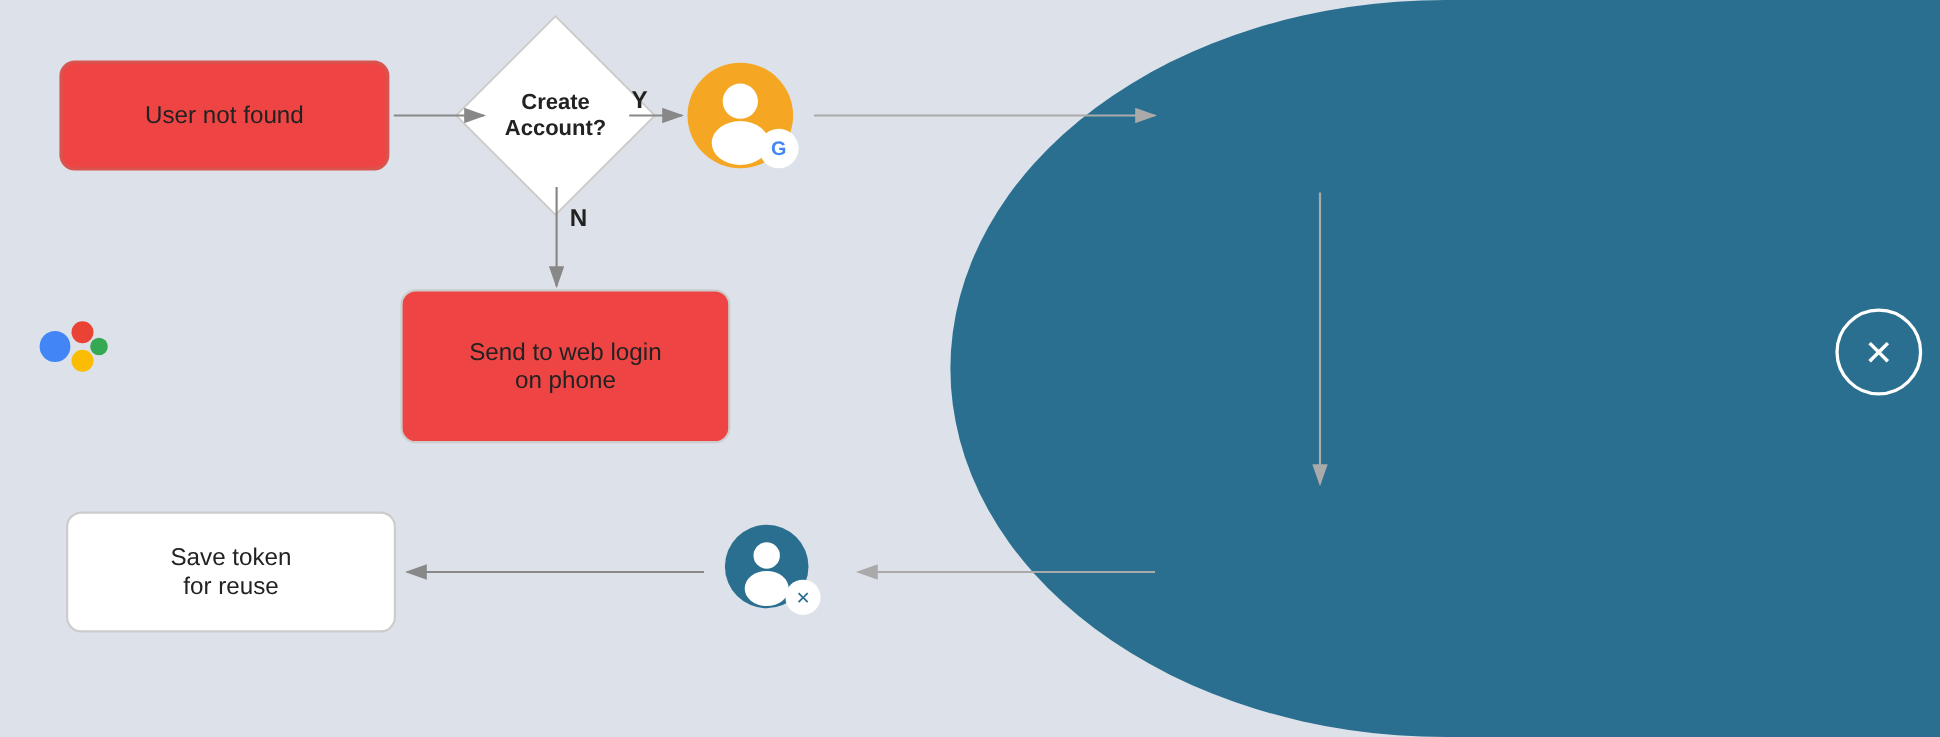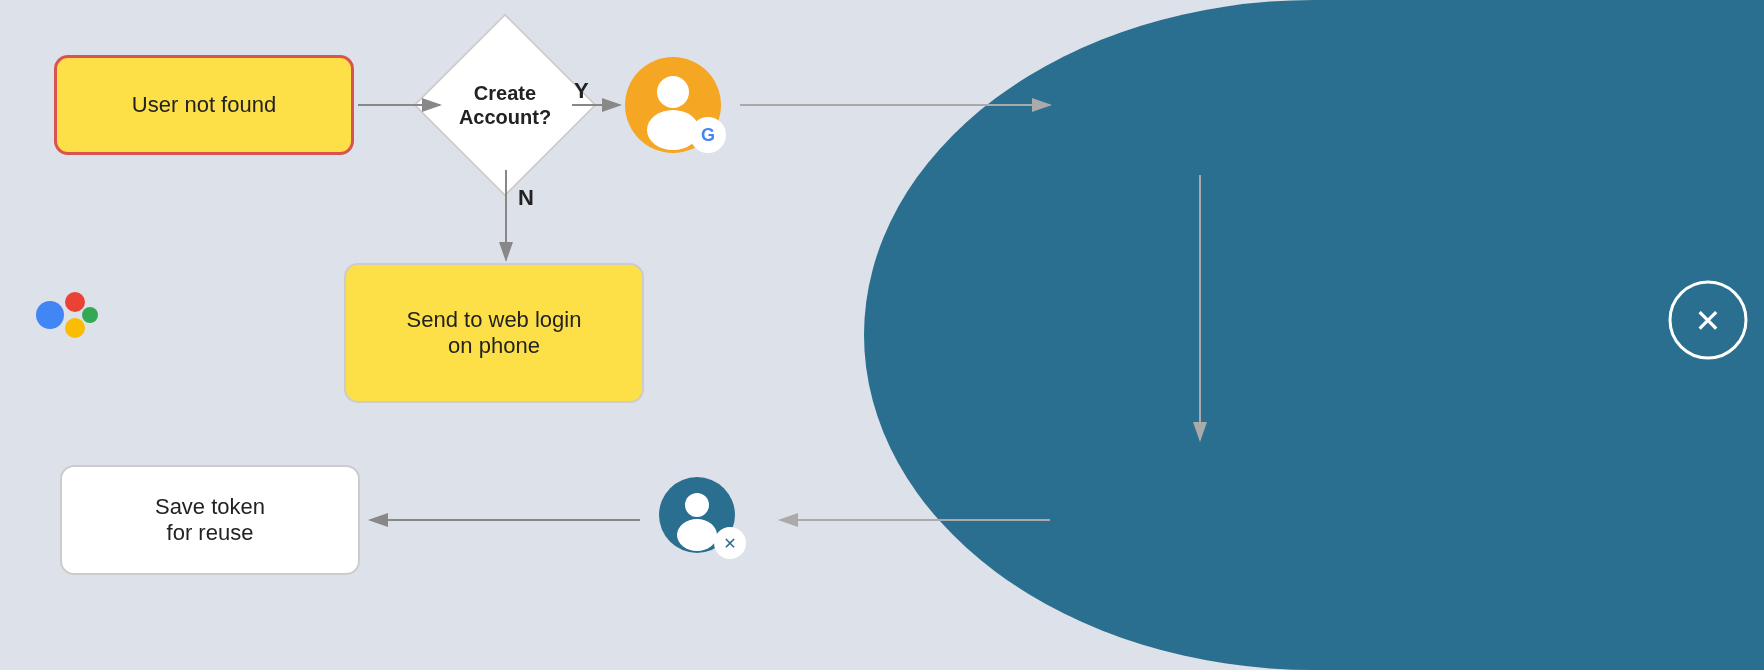--- a/index.html
+++ b/index.html
@@ -26,21 +26,21 @@
       width: 900px;
       height: 670px;
       background: #2a6f8f;
       border-radius: 50% 0 0 50%;
       z-index: 1;
     }
 
     
     .node-box {
       position: absolute;
-      background: #fde047;
+      background: #ef4444;
       border-radius: 14px;
       display: flex;
       align-items: center;
       justify-content: center;
       text-align: center;
       font-size: 22px;
       font-weight: 500;
       color: #222;
       padding: 10px 16px;
     }
@@ -174,21 +174,21 @@
 
     <circle cx="55" cy="42" r="16" fill="white"></circle>
     <ellipse cx="55" cy="80" rx="26" ry="20" fill="white"></ellipse>
 
     <circle cx="90" cy="85" r="18" fill="white"></circle>
 
     <text x="90" y="91" text-anchor="middle" font-size="18" font-weight="bold" fill="#4285F4">G</text>
   </svg>
 </div>
 
-<div class="node-box thin-border" style="left:344px; top:263px; width:300px; height:140px;">
+<div class="node-box thin-border" style="left:364px; top:263px; width:300px; height:140px;">
   <span style="white-space:pre-line; text-align:center;">Send to web login
 on phone</span>
 </div>
 
 <div style="position:absolute; left:20px; top:270px; width:90px; height:90px; z-index:4;">
   <svg width="90" height="90" viewBox="0 0 90 90">
 
     <circle cx="30" cy="45" r="14" fill="#4285F4"></circle>
     <circle cx="55" cy="32" r="10" fill="#EA4335"></circle>
     <circle cx="55" cy="58" r="10" fill="#FBBC04"></circle>

